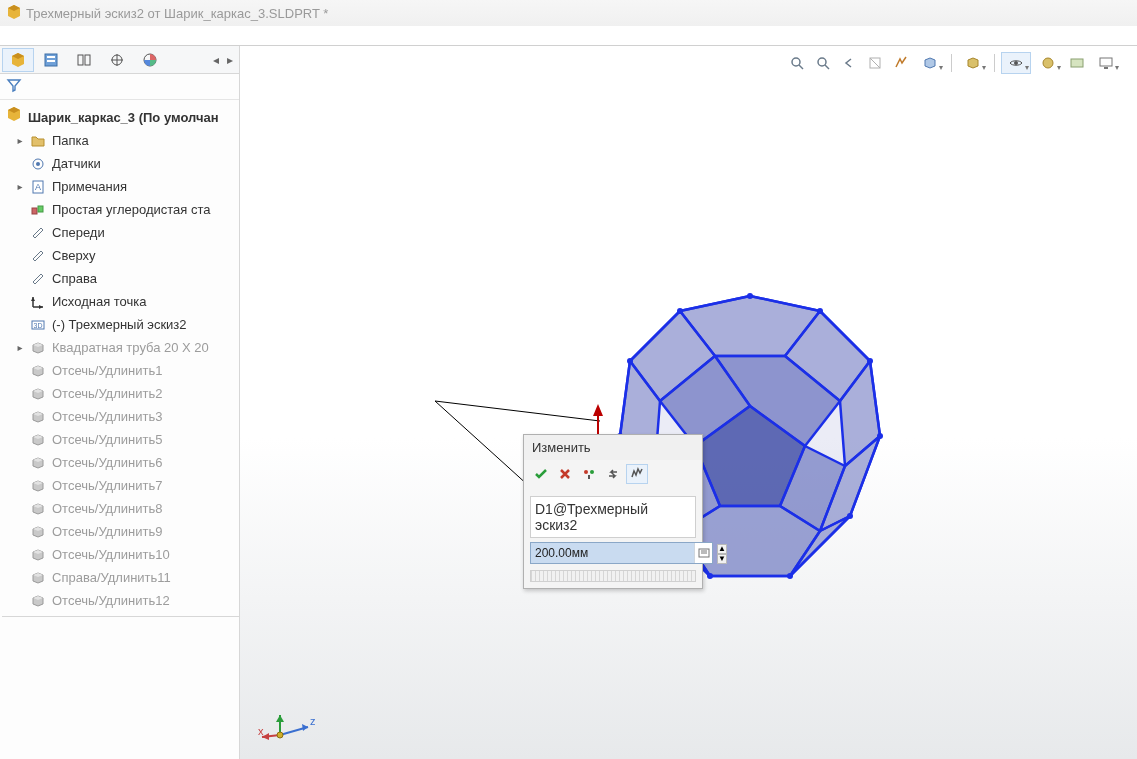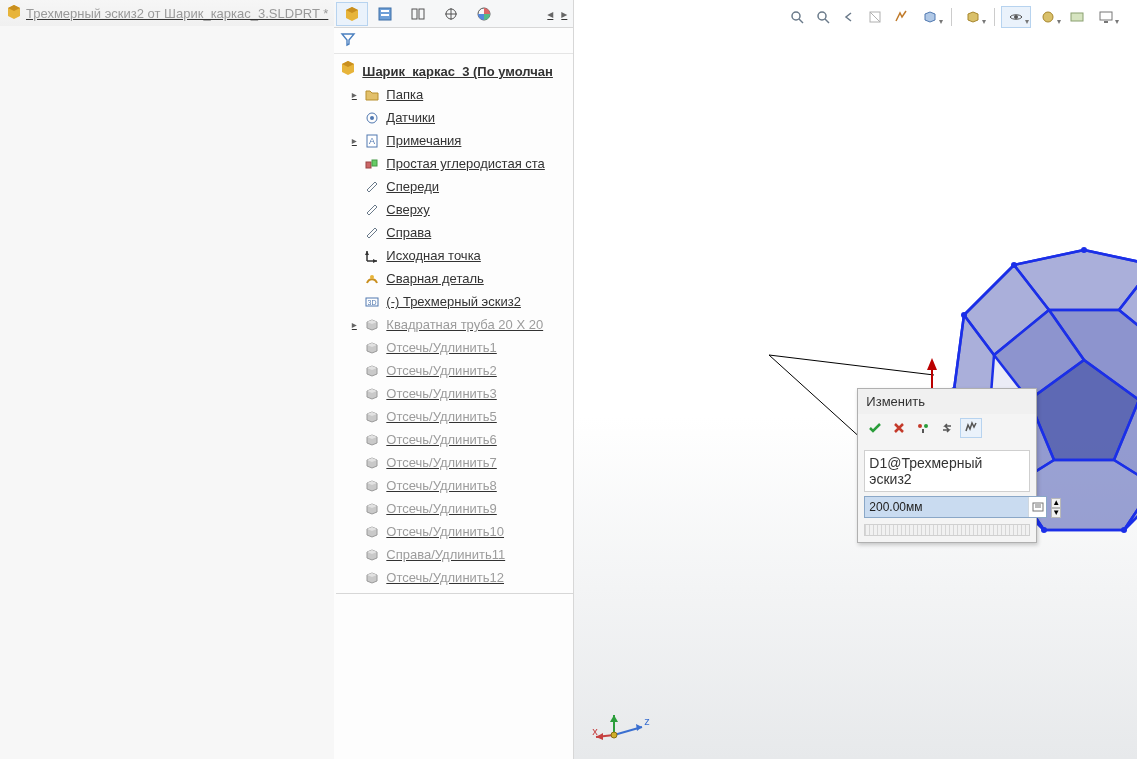--- a/index.html
+++ b/index.html
@@ -6,21 +6,21 @@
   body {
     font-family: "Segoe UI", Arial, sans-serif;
     font-size: 12px;
     color: #333;
     background: #f7f7f7;
     width: 1137px;
     height: 759px;
     overflow: hidden;
     position: relative;
   }
-  .root { display: flex; height: 100%; text-decoration: underline; }
+  .root { display: flex; flex-direction: column; height: 100%; }
   .titlebar {
     height: 26px;
     background: linear-gradient(#f6f6f6, #f0f0f0);
     display: flex; align-items: center;
     padding: 0 6px;
     color: #9a9a9a;
     font-size: 13px;
   }
   .titlebar .icon { margin-right: 4px; }
   .tabs-area {
@@ -335,30 +335,20 @@
               <span class="caret"></span>
               <span class="node-icon">
                 <svg class="ic16" viewBox="0 0 16 16">
                   <line x1="3" y1="13" x2="3" y2="3" stroke="#333" stroke-width="1.5"></line>
                   <line x1="3" y1="13" x2="13" y2="13" stroke="#333" stroke-width="1.5"></line>
                   <polygon points="3,3 1,7 5,7" fill="#333"></polygon>
                   <polygon points="13,13 9,11 9,15" fill="#333"></polygon>
                 </svg>
               </span>
               <span class="label">Исходная точка</span>
-            </li>
-            <li class="item">
-              <span class="caret"></span>
-              <span class="node-icon">
-                <svg class="ic16" viewBox="0 0 16 16">
-                  <path d="M3 12c2-5 8-5 10 0" fill="none" stroke="#c98f1f" stroke-width="2"></path>
-                  <circle cx="8" cy="6" r="2" fill="#e7b43a"></circle>
-                </svg>
-              </span>
-              <span class="label">Сварная деталь</span>
             </li>
             <li class="item">
               <span class="caret"></span>
               <span class="node-icon">
                 <svg class="ic16" viewBox="0 0 16 16">
                   <rect x="2" y="4" width="12" height="8" fill="#fff" stroke="#5078b0"></rect>
                   <text x="8" y="11" font-size="7" text-anchor="middle" fill="#5078b0">3D</text>
                 </svg>
               </span>
               <span class="label">(-) Трехмерный эскиз2</span>

